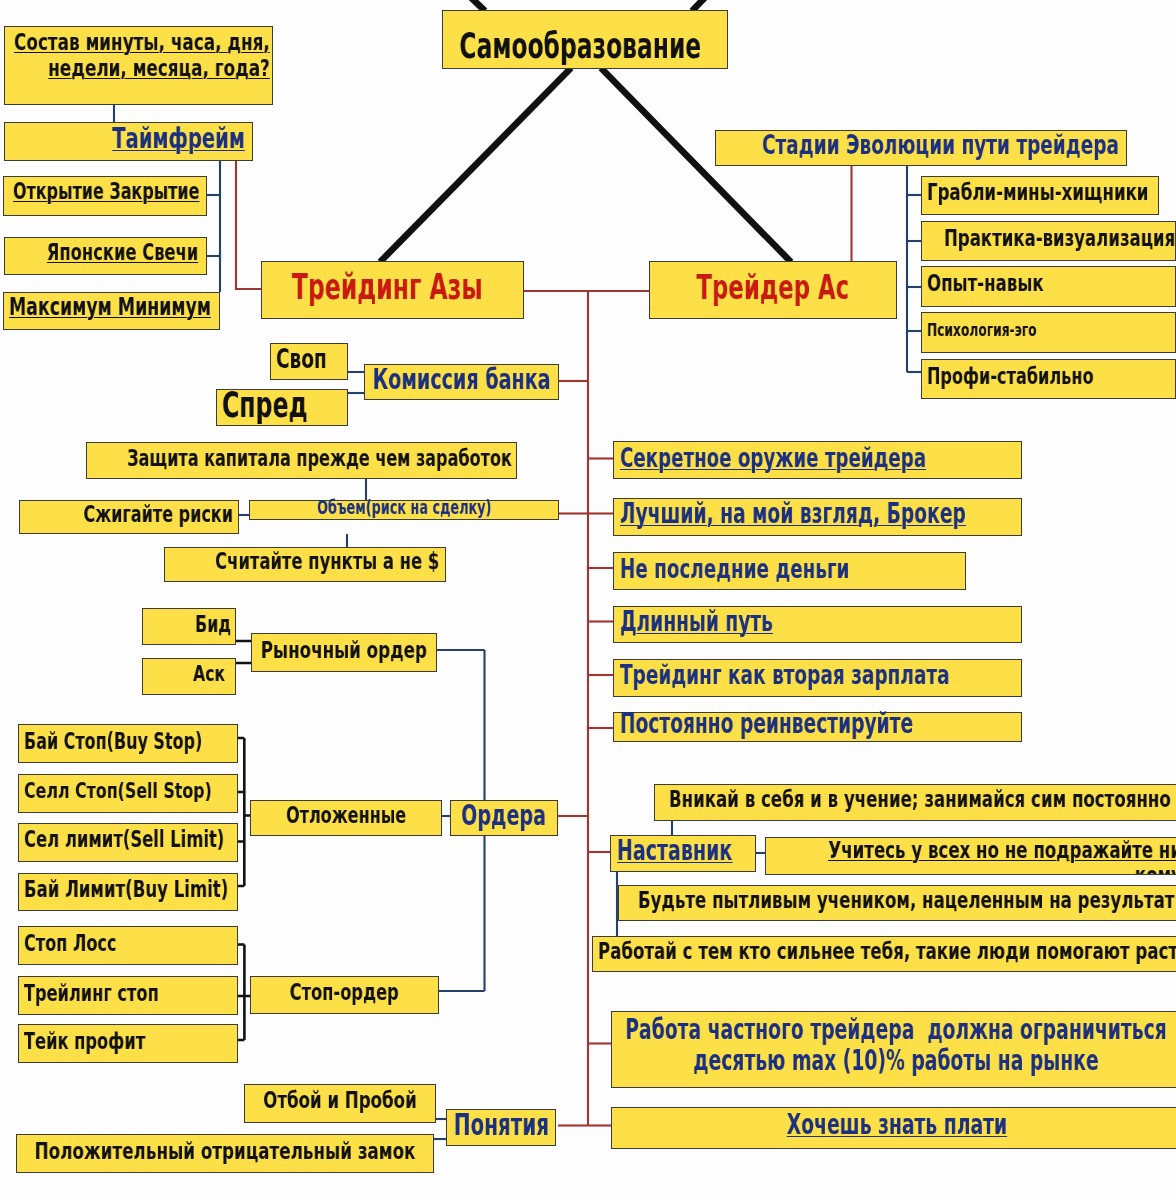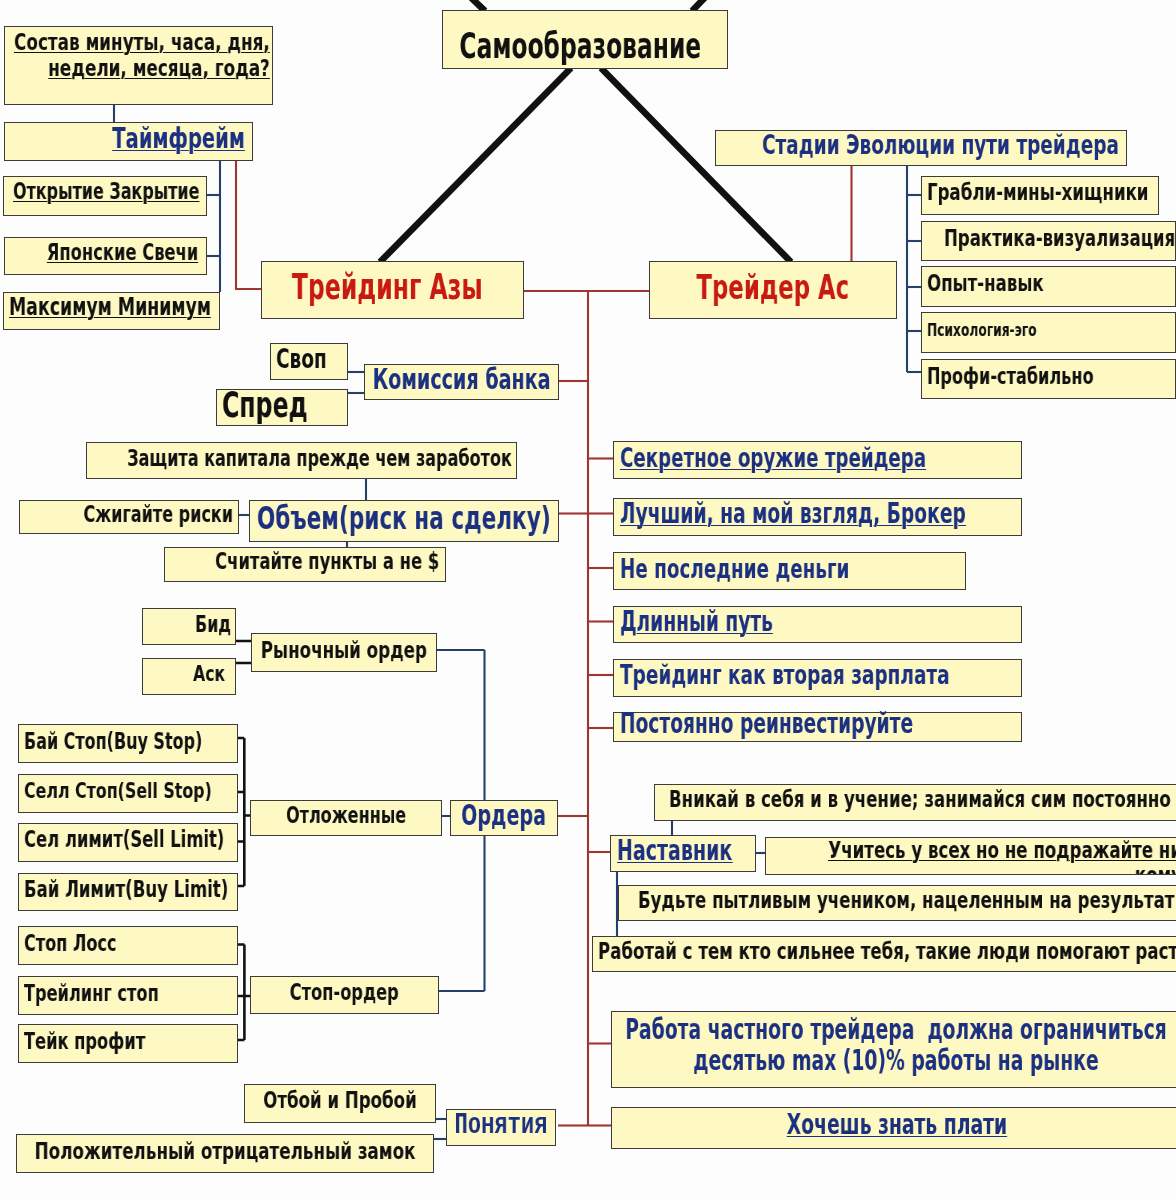--- a/index.html
+++ b/index.html
@@ -1,19 +1,19 @@
 <!DOCTYPE html>
 <html><head>
 <meta charset="utf-8">
 <title>Самообразование — карта трейдера</title>
 <style>
   html,body{margin:0;padding:0;background:#ffffff;}
   #canvas{position:relative;-webkit-font-smoothing:antialiased;width:1176px;height:1200px;overflow:hidden;background:#fdfdfd;
           font-family:"DejaVu Sans Condensed","DejaVu Sans",sans-serif;}
-  .node{position:absolute;box-sizing:border-box;border:1.8px solid #3c3c3c;background:#fef9c3;
+  .node{position:absolute;box-sizing:border-box;border:1.8px solid #3c3c3c;background:#fde047;
         display:flex;align-items:center;overflow:visible;z-index:3;}
   .node>span{display:flex;width:100%;font-weight:bold;line-height:1.1;white-space:pre;
              flex:0 0 auto;}
   .node>span>i{display:block;font-style:normal;flex:0 0 auto;transform:scaleX(0.80);will-change:transform;position:relative;top:-2.5px;}
   .nw>span>i{transform:scaleX(0.75);}
   .ac>span{justify-content:center;}
   .ac>span>i{transform-origin:center center;text-align:center;}
   .ar>span{justify-content:flex-end;padding-right:6px;}
   .ar>span>i{transform-origin:right center;text-align:right;}
   .al>span{justify-content:flex-start;padding-left:5px;}
@@ -148,21 +148,21 @@
   <div class="node nw ac blu" style="left:364px;top:364px;width:195px;height:36px;font-size:28.3px;">
     <span><i>Комиссия банка</i></span>
   </div>
 
   <div class="node ar blk" style="left:86px;top:442px;width:431px;height:37px;font-size:22.3px;padding-right:4px;">
     <span><i>Защита капитала прежде чем заработок</i></span>
   </div>
   <div class="node ar blk" style="left:19px;top:500px;width:220px;height:34px;font-size:22.3px;padding-right:5px;">
     <span><i>Сжигайте риски</i></span>
   </div>
-  <div class="node nw ac blu" style="left:249px;top:500px;width:310px;height:42px;font-size:32px;">
+  <div class="node nw ac blu" style="left:249px;top:500px;width:310px;height:20px;font-size:19px;">
     <span><i>Объем(риск на сделку)</i></span>
   </div>
   <div class="node ar blk" style="left:164px;top:547px;width:282px;height:35px;font-size:22.8px;padding-right:6px;">
     <span><i>Считайте пункты а не $</i></span>
   </div>
 
   <div class="node ar blk" style="left:142px;top:608px;width:94px;height:37px;font-size:22.1px;padding-right:4px;">
     <span><i>Бид</i></span>
   </div>
   <div class="node ar blk" style="left:142px;top:658px;width:94px;height:37px;font-size:21.8px;padding-right:4px;justify-content:flex-end;">
@@ -203,21 +203,21 @@
   <div class="node ac blk" style="left:250px;top:976px;width:189px;height:38px;font-size:22.6px;">
     <span><i>Стоп-ордер</i></span>
   </div>
 
   <div class="node ac blk" style="left:244px;top:1084px;width:192px;height:39px;font-size:23.1px;">
     <span><i>Отбой и Пробой</i></span>
   </div>
   <div class="node ac blk" style="left:16px;top:1134px;width:418px;height:39px;font-size:23.3px;">
     <span><i>Положительный отрицательный замок</i></span>
   </div>
-  <div class="node nw ac blu" style="left:446px;top:1109px;width:110px;height:37px;font-size:29.5px;font-family:Liberation Mono, monospace;">
+  <div class="node nw ac blu" style="left:446px;top:1109px;width:110px;height:37px;font-size:29.5px;">
     <span><i>Понятия</i></span>
   </div>
 
   <div class="node nw al blu u" style="left:613px;top:441px;width:409px;height:38px;font-size:27.0px;padding-left:1px;">
     <span><i>Секретное оружие трейдера</i></span>
   </div>
   <div class="node nw al blu u" style="left:613px;top:498px;width:409px;height:38px;font-size:27.7px;padding-left:1px;">
     <span><i>Лучший, на мой взгляд, Брокер</i></span>
   </div>
   <div class="node nw al blu" style="left:613px;top:552px;width:353px;height:38px;font-size:27.2px;padding-left:1px;">

